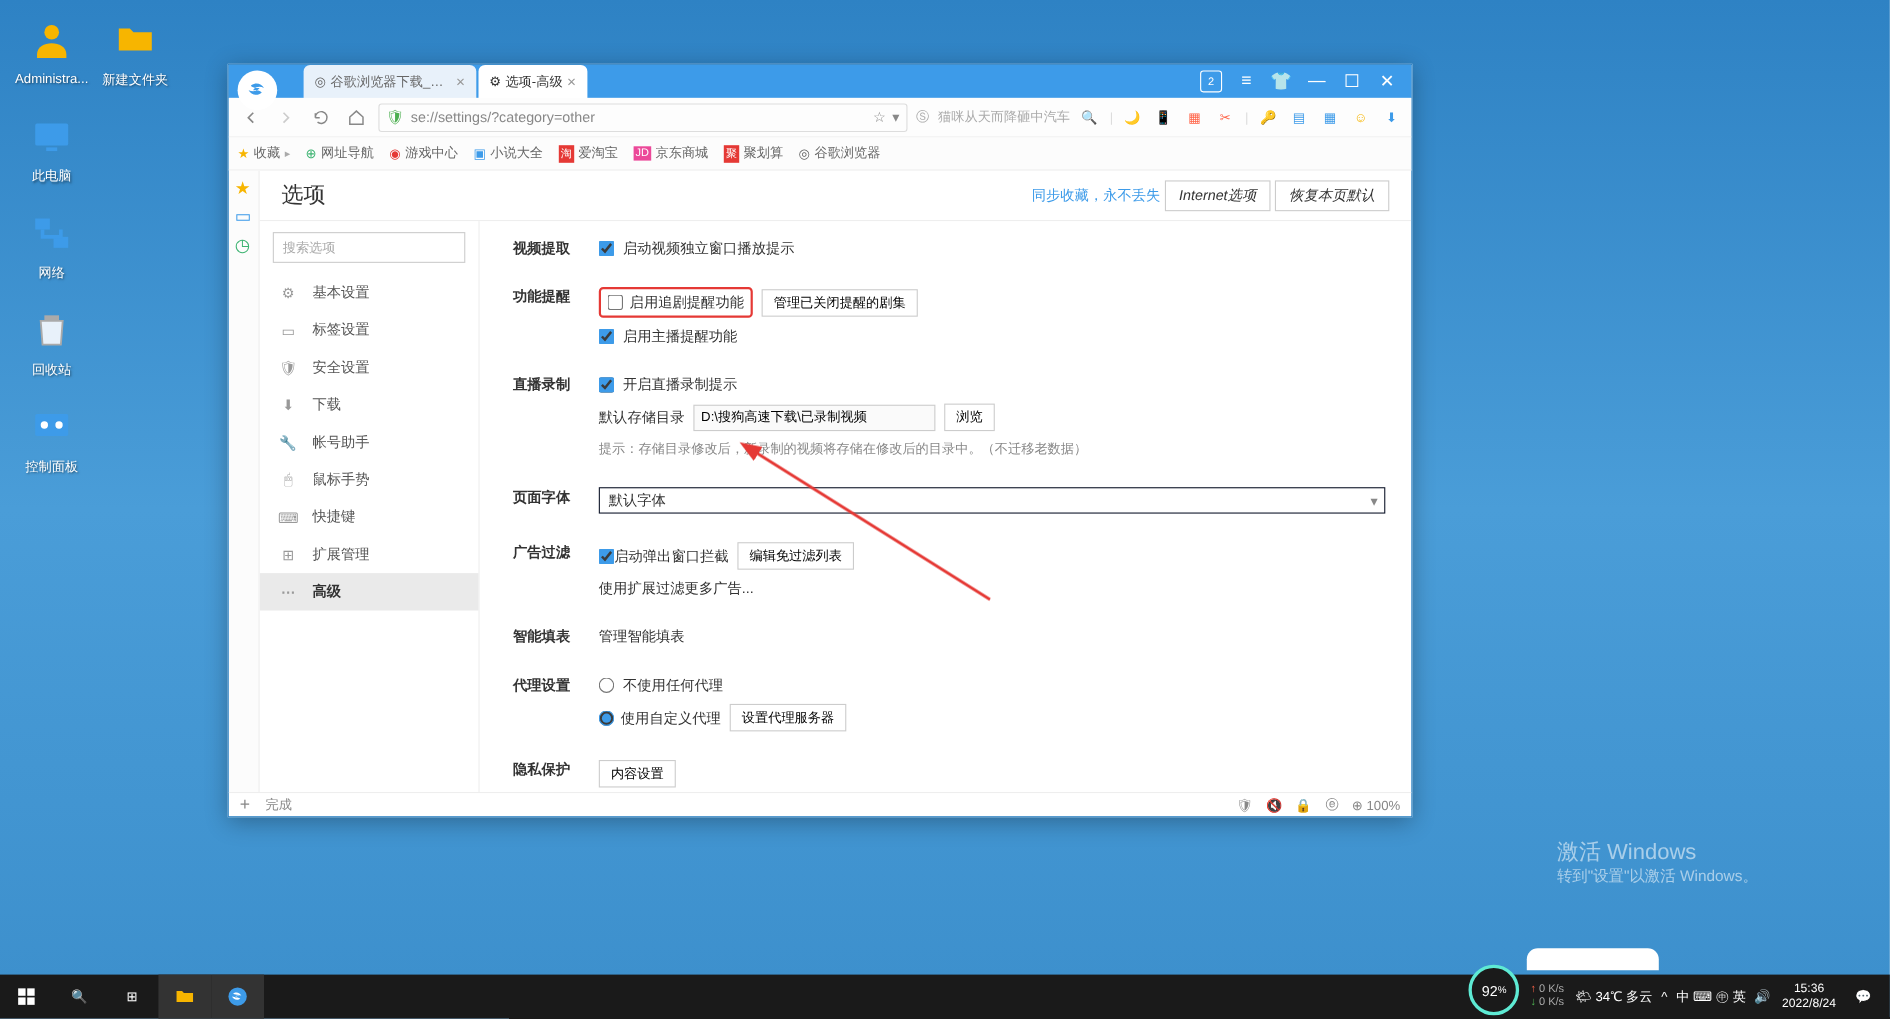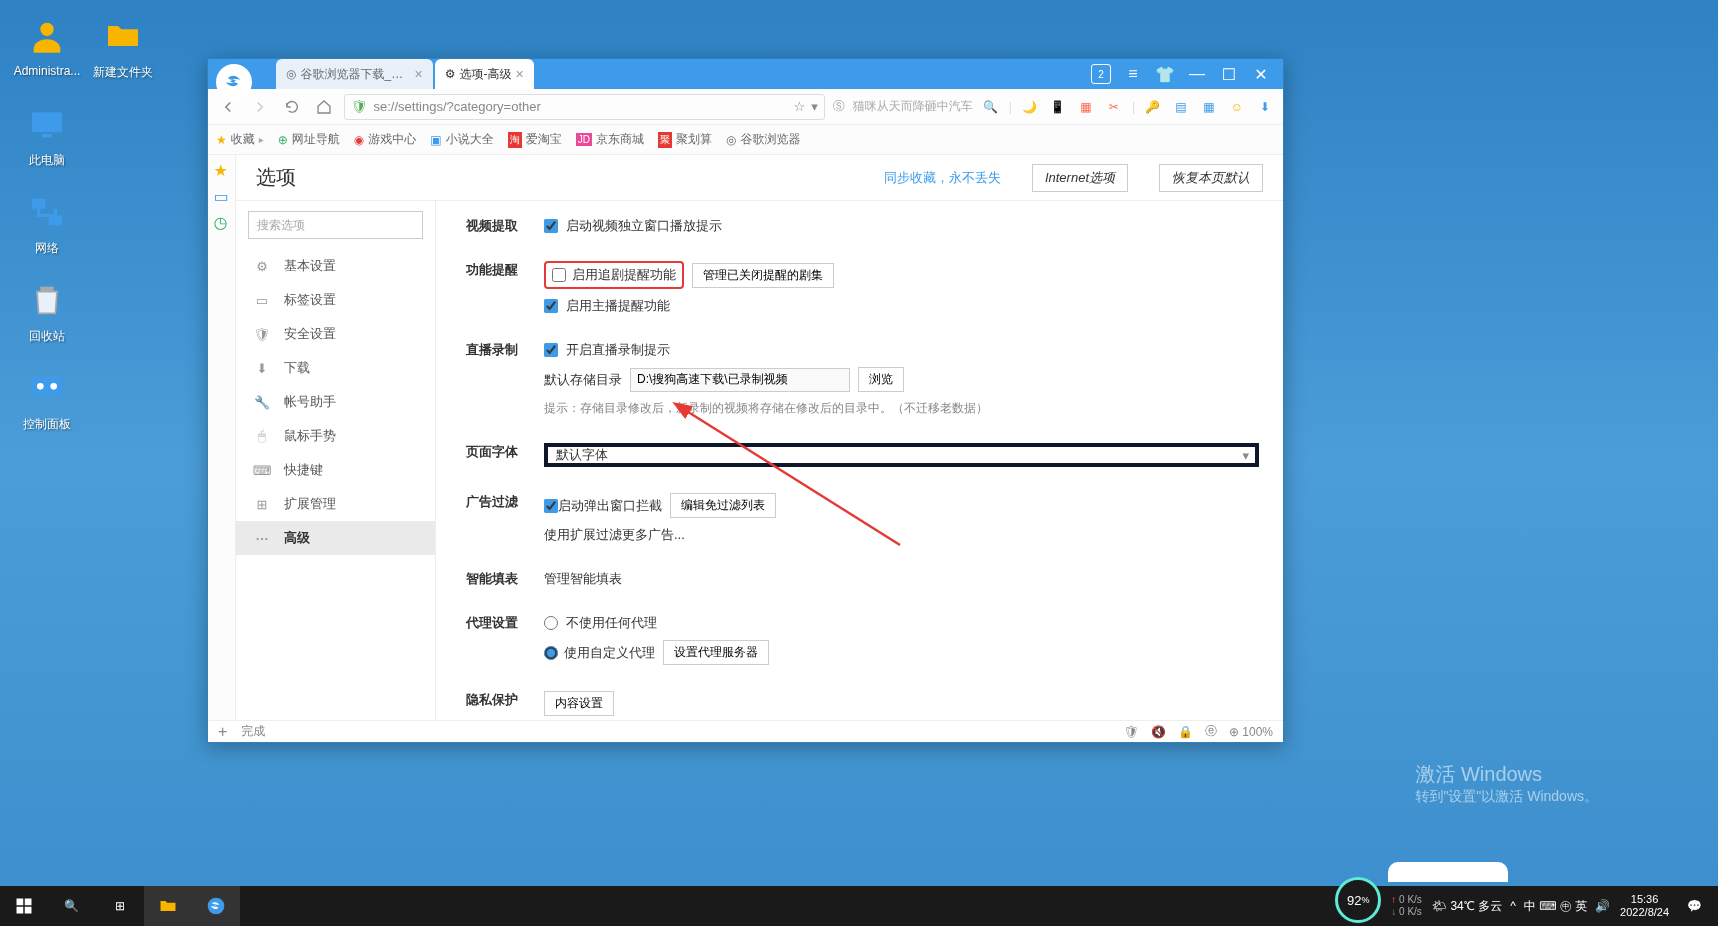--- a/index.html
+++ b/index.html
@@ -35,40 +35,40 @@
 
 .content-wrap { flex: 1; display: flex; overflow: hidden; }
 .left-rail { width: 28px; background: #fcfcfc; border-right: 1px solid #eee; display: flex; flex-direction: column; align-items: center; padding-top: 6px; gap: 10px; }
 .left-rail .rail-ico { width: 16px; height: 16px; color: #f7b500; cursor: pointer; }
 .left-rail .rail-ico.blue { color: #3D9BE9; }
 .left-rail .rail-ico.green { color: #3CB371; }
 
 .settings-page { flex: 1; display: flex; flex-direction: column; overflow: hidden; }
 .settings-header { height: 46px; border-bottom: 1px solid #eee; display: flex; align-items: center; padding: 0 20px; }
 .settings-title { font-size: 20px; color: #333; flex: 0 0 200px; }
-.settings-header-right { flex: 1; display: flex; justify-content: flex-end; align-items: center; gap: 31px; font-size: 13px; }
+.settings-header-right { flex: 1; display: flex; justify-content: flex-end; align-items: center; gap: 4px; font-size: 13px; }
 .settings-header-right a { color: #3D9BE9; cursor: pointer; }
 .btn-outline { border: 1px solid #ccc; padding: 4px 12px; font-size: 13px; color: #333; background: #fff; cursor: pointer; font-style: italic; }
 
 .settings-body { flex: 1; display: flex; overflow: hidden; }
 .sidebar { width: 200px; border-right: 1px solid #eee; display: flex; flex-direction: column; padding-top: 10px; }
 .search-box { margin: 0 12px 10px; height: 28px; border: 1px solid #ccc; display: flex; align-items: center; padding: 0 8px; font-size: 12px; color: #aaa; }
 .side-item { display: flex; align-items: center; height: 34px; padding: 0 18px; font-size: 13px; color: #555; gap: 14px; cursor: pointer; }
 .side-item.active { background: #eaeaea; font-weight: bold; color: #333; }
 .side-item .side-ico { width: 16px; height: 16px; display: flex; align-items: center; justify-content: center; color: #999; }
 
 .settings-content { flex: 1; overflow-y: auto; padding: 16px 24px 40px 30px; font-size: 13px; color: #333; }
 .section { display: flex; margin-bottom: 26px; }
 .section-label { width: 78px; color: #333; font-weight: bold; flex-shrink: 0; }
 .section-body { flex: 1; display: flex; flex-direction: column; gap: 8px; }
 .row { display: flex; align-items: center; gap: 8px; }
 .row label { display: flex; align-items: center; gap: 6px; }
 .row input[type=text] { height: 24px; border: 1px solid #ccc; padding: 0 6px; font-size: 12px; width: 220px; background: #fafafa; }
 .hint { color: #888; font-size: 12px; }
-.select-box { height: 24px; border: 4px solid #0f172a; padding: 0 20px 0 8px; min-width: 130px; display: inline-flex; align-items: center; position: relative; background: #fff; cursor: pointer; }
+.select-box { height: 24px; border: 1px solid #0f172a; padding: 0 20px 0 8px; min-width: 130px; display: inline-flex; align-items: center; position: relative; background: #fff; cursor: pointer; }
 .select-box::after { content: "▾"; position: absolute; right: 6px; color: #888; }
 .btn-sm { border: 1px solid #ccc; padding: 3px 10px; background: #fff; font-size: 12px; cursor: pointer; }
 .link-style { color: #3D9BE9; cursor: pointer; }
 
 
 .red-highlight { border: 2px solid #E53935; border-radius: 4px; padding: 3px 6px; display: inline-flex; align-items: center; }
 
 
 .red-arrow { position: absolute; pointer-events: none; }
 

